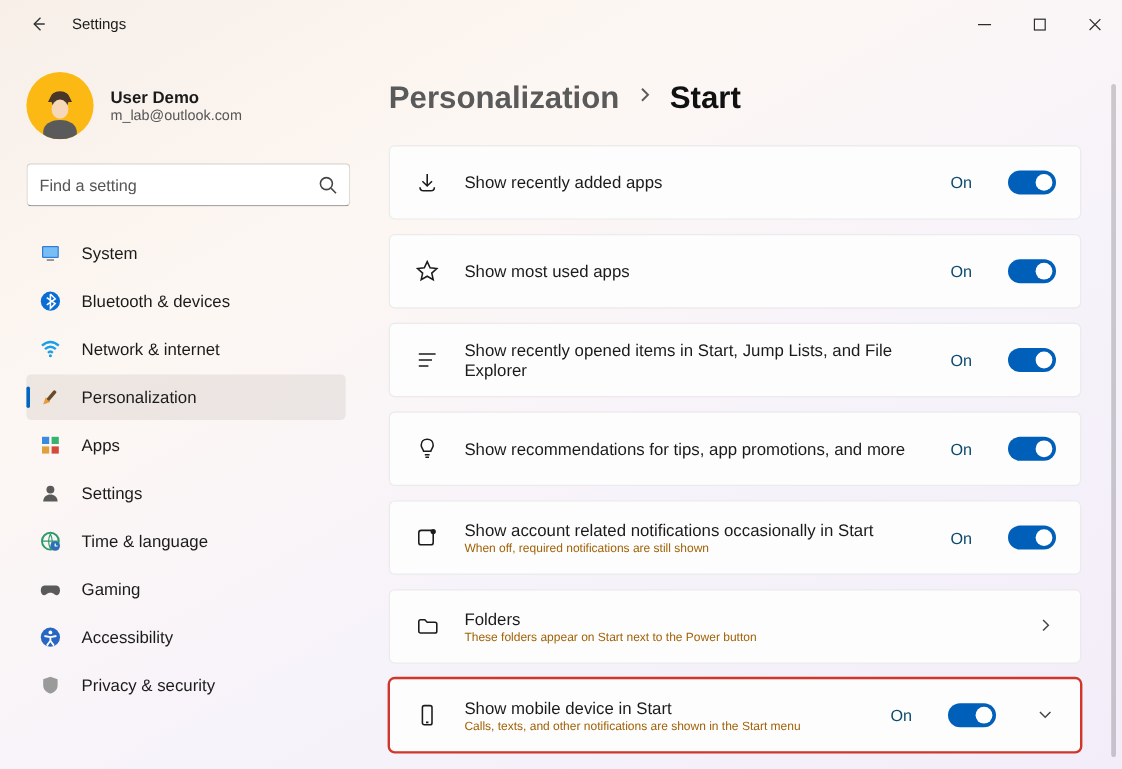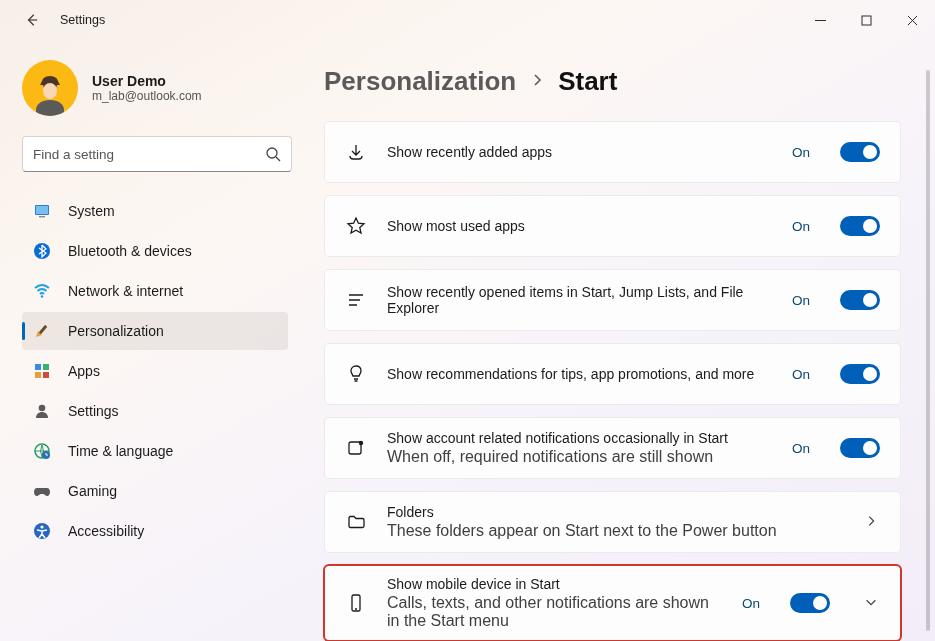--- a/index.html
+++ b/index.html
@@ -92,21 +92,21 @@
     border-radius:5px;
     min-height:62px;
     display:flex; align-items:center;
     padding: 10px 20px;
     gap: 20px;
   }
   .card.highlight { outline:2px solid #d0362b; outline-offset:-1px; }
   .card-ico { width:22px; height:22px; display:flex; align-items:center; justify-content:center; color:#1b1b1b; flex-shrink:0; }
   .card-text { flex:1; display:flex; flex-direction:column; gap:2px; }
   .card-title { font-size:14px; color:#1b1b1b; }
-  .card-sub { font-size:16px; color:#404040; }
+  .card-sub { font-size:10px; color:#a16207; }
   .card-state { font-size:13.5px; color:#0c4a6e; margin-right:10px; }
 
   
   .toggle {
     width:40px; height:20px; border-radius:10px;
     background:#005fb8; position:relative; cursor:pointer;
     flex-shrink:0;
   }
   .toggle::after {
     content:""; position:absolute; right:3px; top:3px;
@@ -256,20 +256,28 @@
       <div class="nav-item">
         <span class="nav-ico">
             <svg width="18" height="18" viewBox="0 0 18 18">
               <circle cx="9" cy="9" r="8" fill="#2866c4"></circle>
               <circle cx="9" cy="5" r="1.6" fill="#fff"></circle>
               <path d="M4 8 L9 9 L14 8 M9 9 V12 L6 16 M9 12 L12 16" stroke="#fff" stroke-width="1.5" fill="none"></path>
             </svg>
           </span>
         <span>Accessibility</span>
       </div>
+      <div class="nav-item">
+        <span class="nav-ico">
+            <svg width="18" height="18" viewBox="0 0 18 18">
+              <path d="M9 2 L15 4 V9 c0 4 -3 6 -6 7 c-3 -1 -6 -3 -6 -7 V4 Z" fill="#9a9a9a"></path>
+            </svg>
+          </span>
+        <span>Privacy &amp; security</span>
+      </div>
     </div>
   </div>
 
   <div class="right">
     <div class="scroll-hint"></div>
     <div class="crumb">
       <span class="crumb-parent">Personalization</span>
       <span class="crumb-sep">
         <svg width="14" height="14" viewBox="0 0 14 14" fill="none" stroke="currentColor" stroke-width="1.6">
             <path d="M5 2 L10 7 L5 12"></path>

